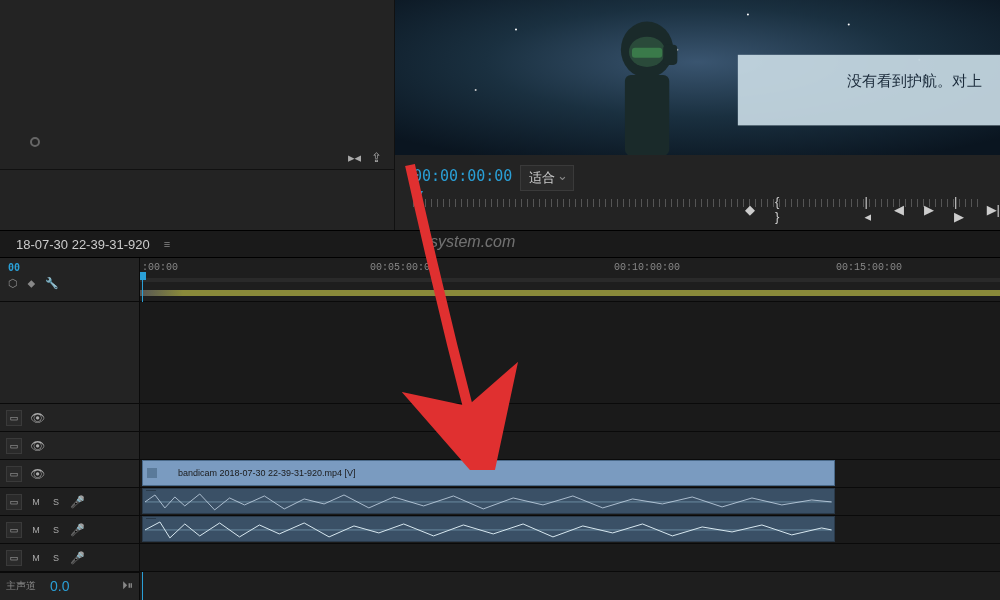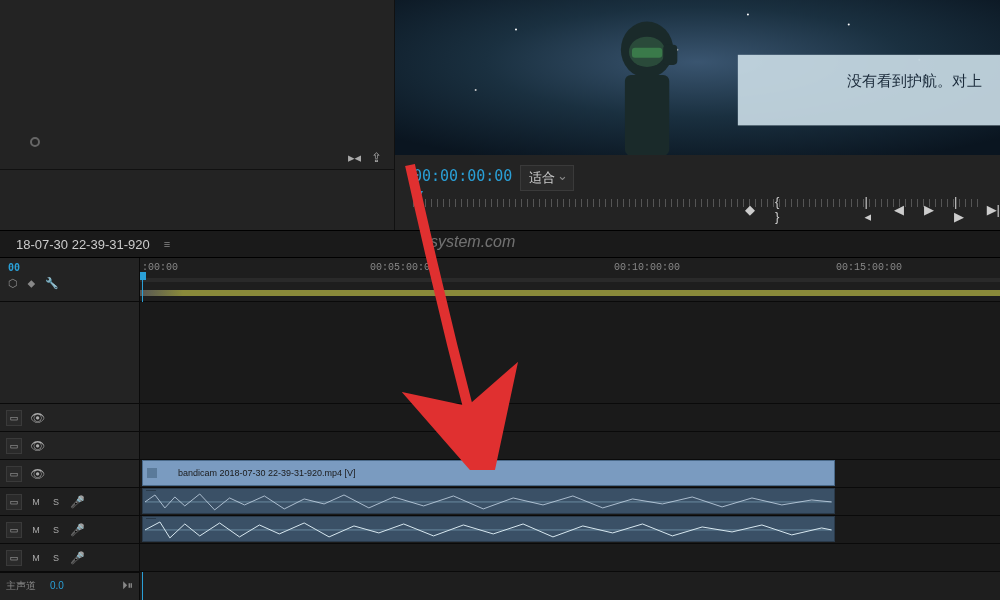--- a/index.html
+++ b/index.html
@@ -50,21 +50,21 @@
 
 .tl-spacer { height:102px; border-bottom:1px solid #0a0a0a; }
 .track-header { height:28px; display:flex; align-items:center; gap:8px; padding:0 6px; border-bottom:1px solid #0a0a0a; background:#232323; }
 .track-header.audio { background:#1f1f1f; }
 .track-btn { width:16px; height:16px; background:#2a2a2a; border:1px solid #3a3a3a; display:flex; align-items:center; justify-content:center; font-size:9px; color:#aaa; cursor:pointer; }
 .track-eye { color:#aaa; font-size:12px; }
 .track-lbl { font-size:9px; color:#aaa; width:12px; text-align:center; }
 
 .master-row { height:26px; display:flex; align-items:center; padding:0 6px; border-top:1px solid #0a0a0a; gap:14px; }
 .master-lbl { color:#888; font-size:10px;text-align:center; }
-.master-val { color:#2a9fd6; font-size:10px; }
+.master-val { color:#2a9fd6; font-size:14px; }
 .master-icon { color:#888; margin-left:auto; }
 
 
 .time-ruler { height:44px; position:relative; border-bottom:1px solid #0a0a0a; }
 .ruler-bg { position:absolute; left:0; right:0; top:20px; height:4px; background:#2a2a2a; }
 .ruler-workarea { position:absolute; left:0; right:0; top:32px; height:6px; background:linear-gradient(90deg,#555 0%, #8a8a3a 5%,#8a8a3a 100%); }
 .time-label { position:absolute; top:4px; color:#888; font-size:10px;font-family:Liberation Mono, monospace; }
 .playhead-line { position:absolute; top:20px; bottom:-300px; width:1px; background:#2a9fd6; left:2px; }
 .playhead-head { position:absolute; top:14px; left:-4px; width:10px; height:8px; background:#2a9fd6; }
 

